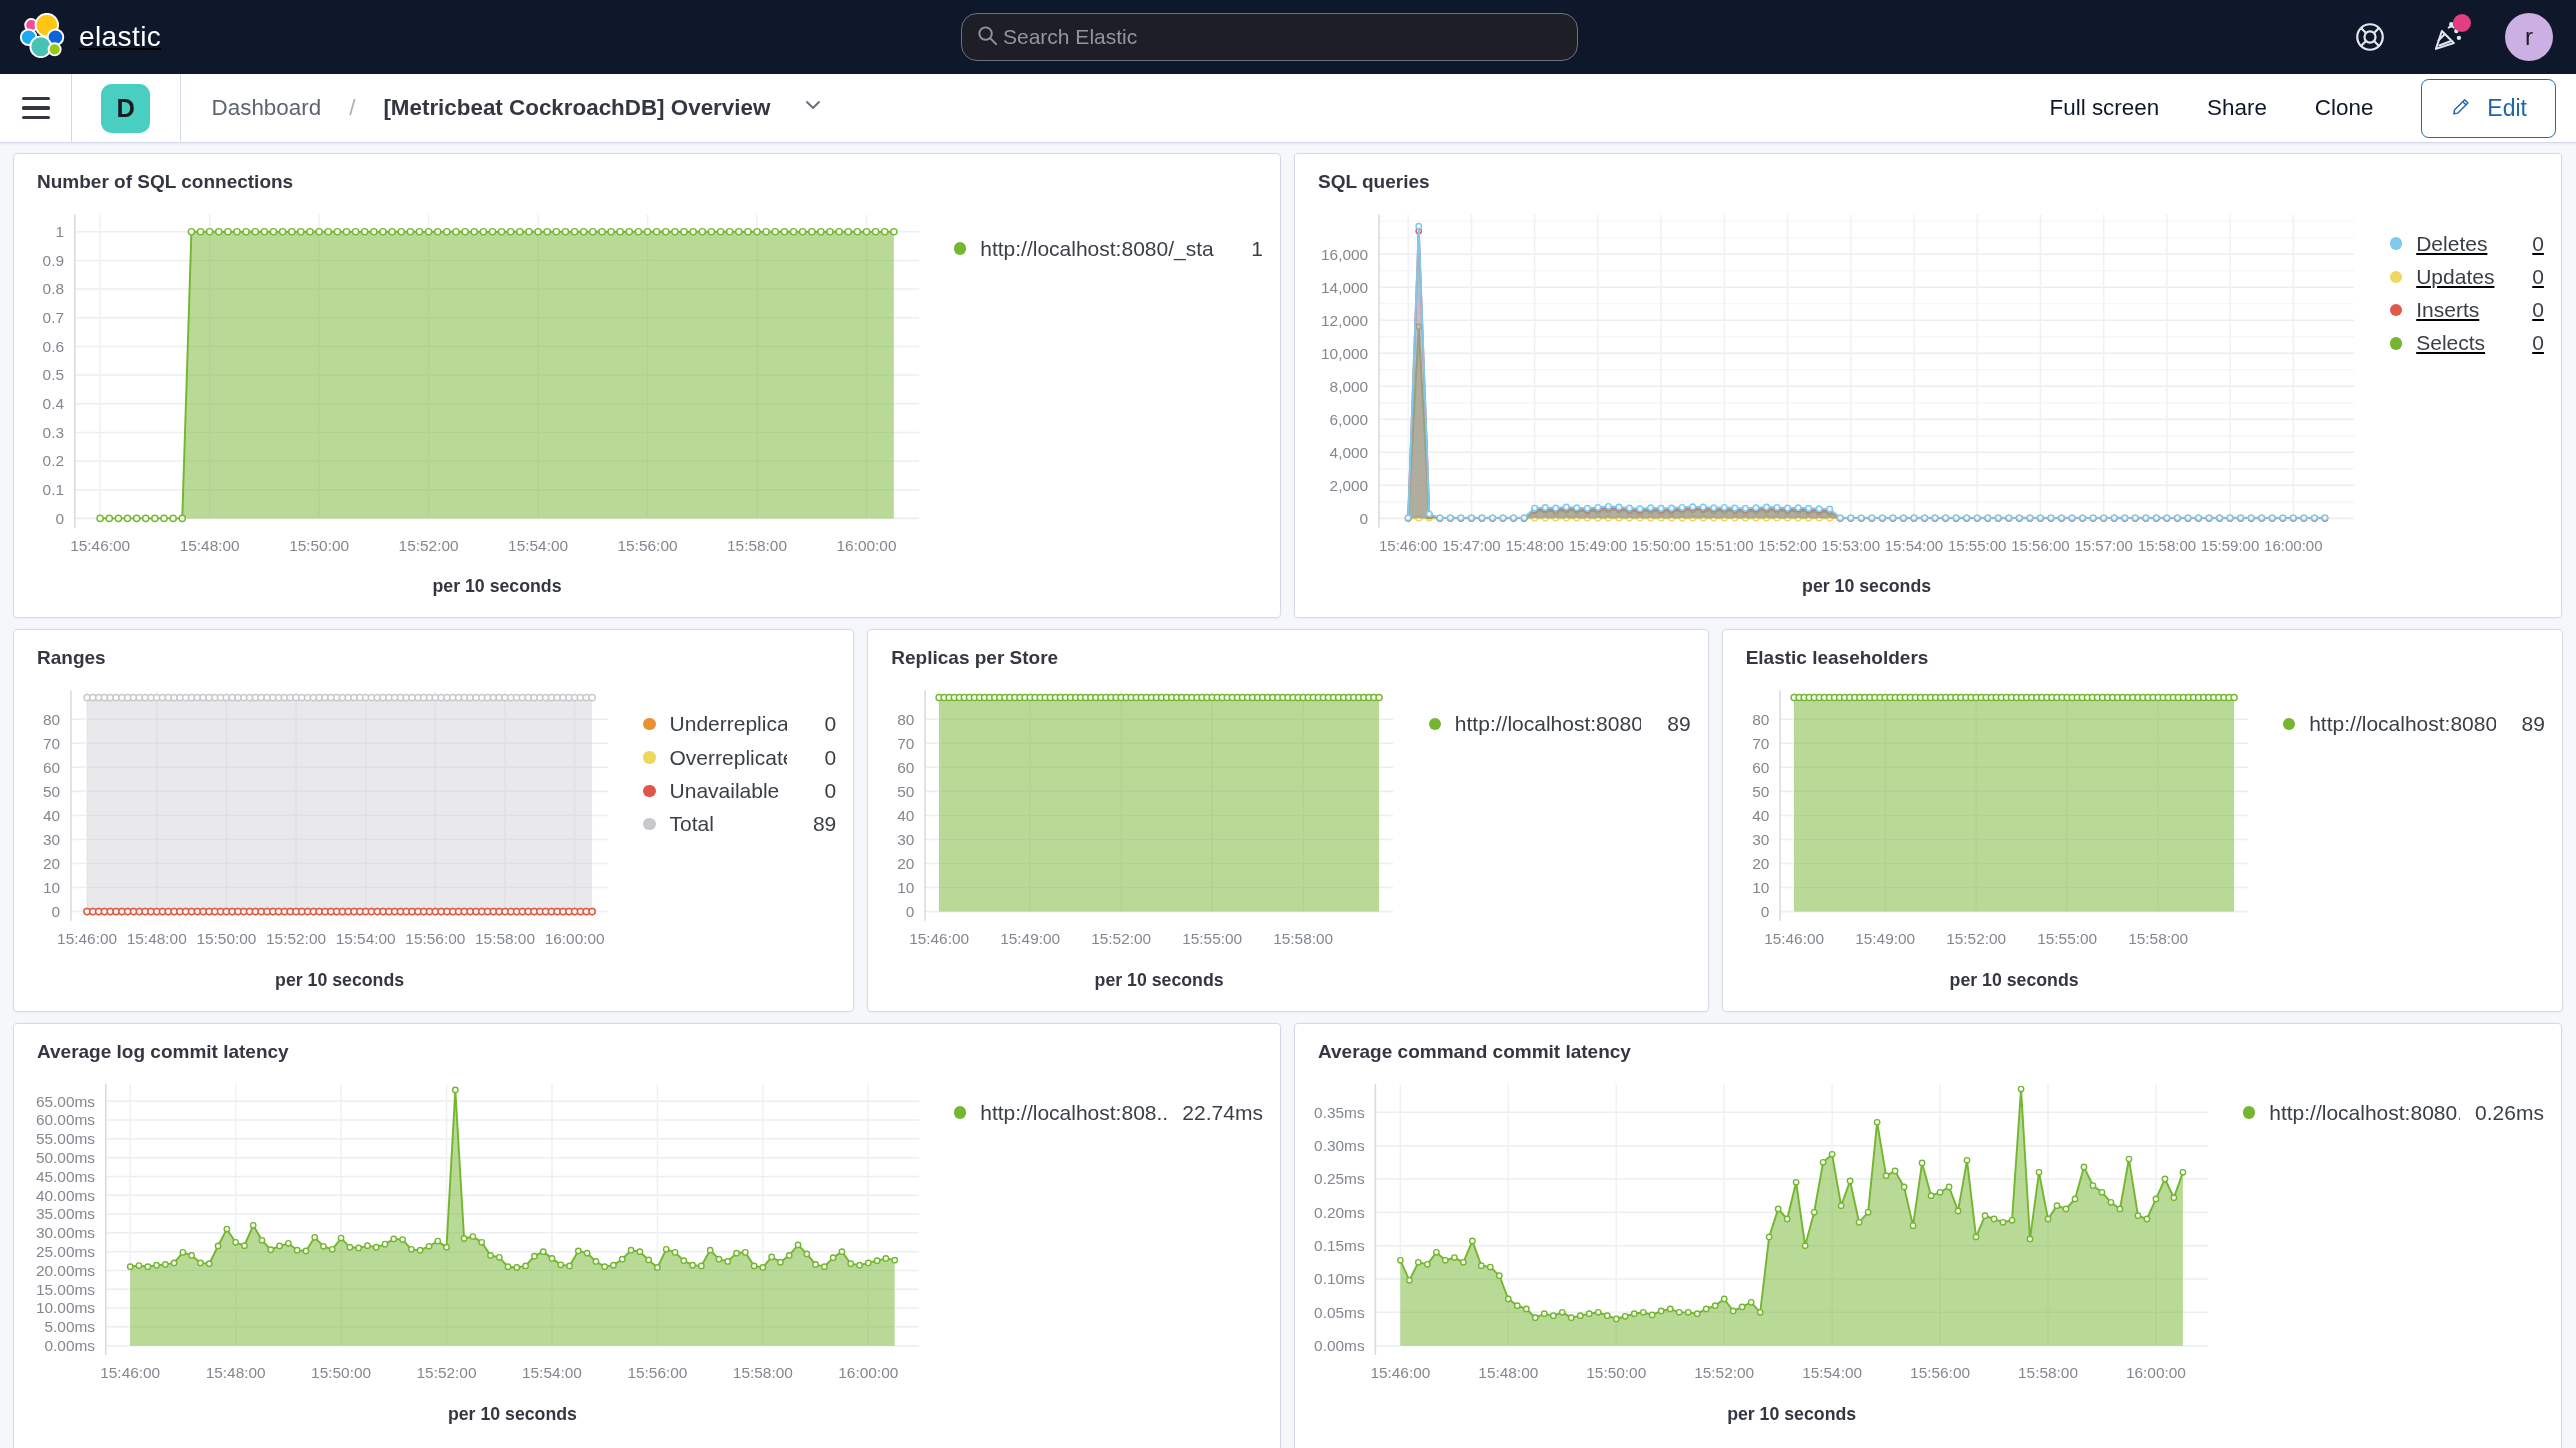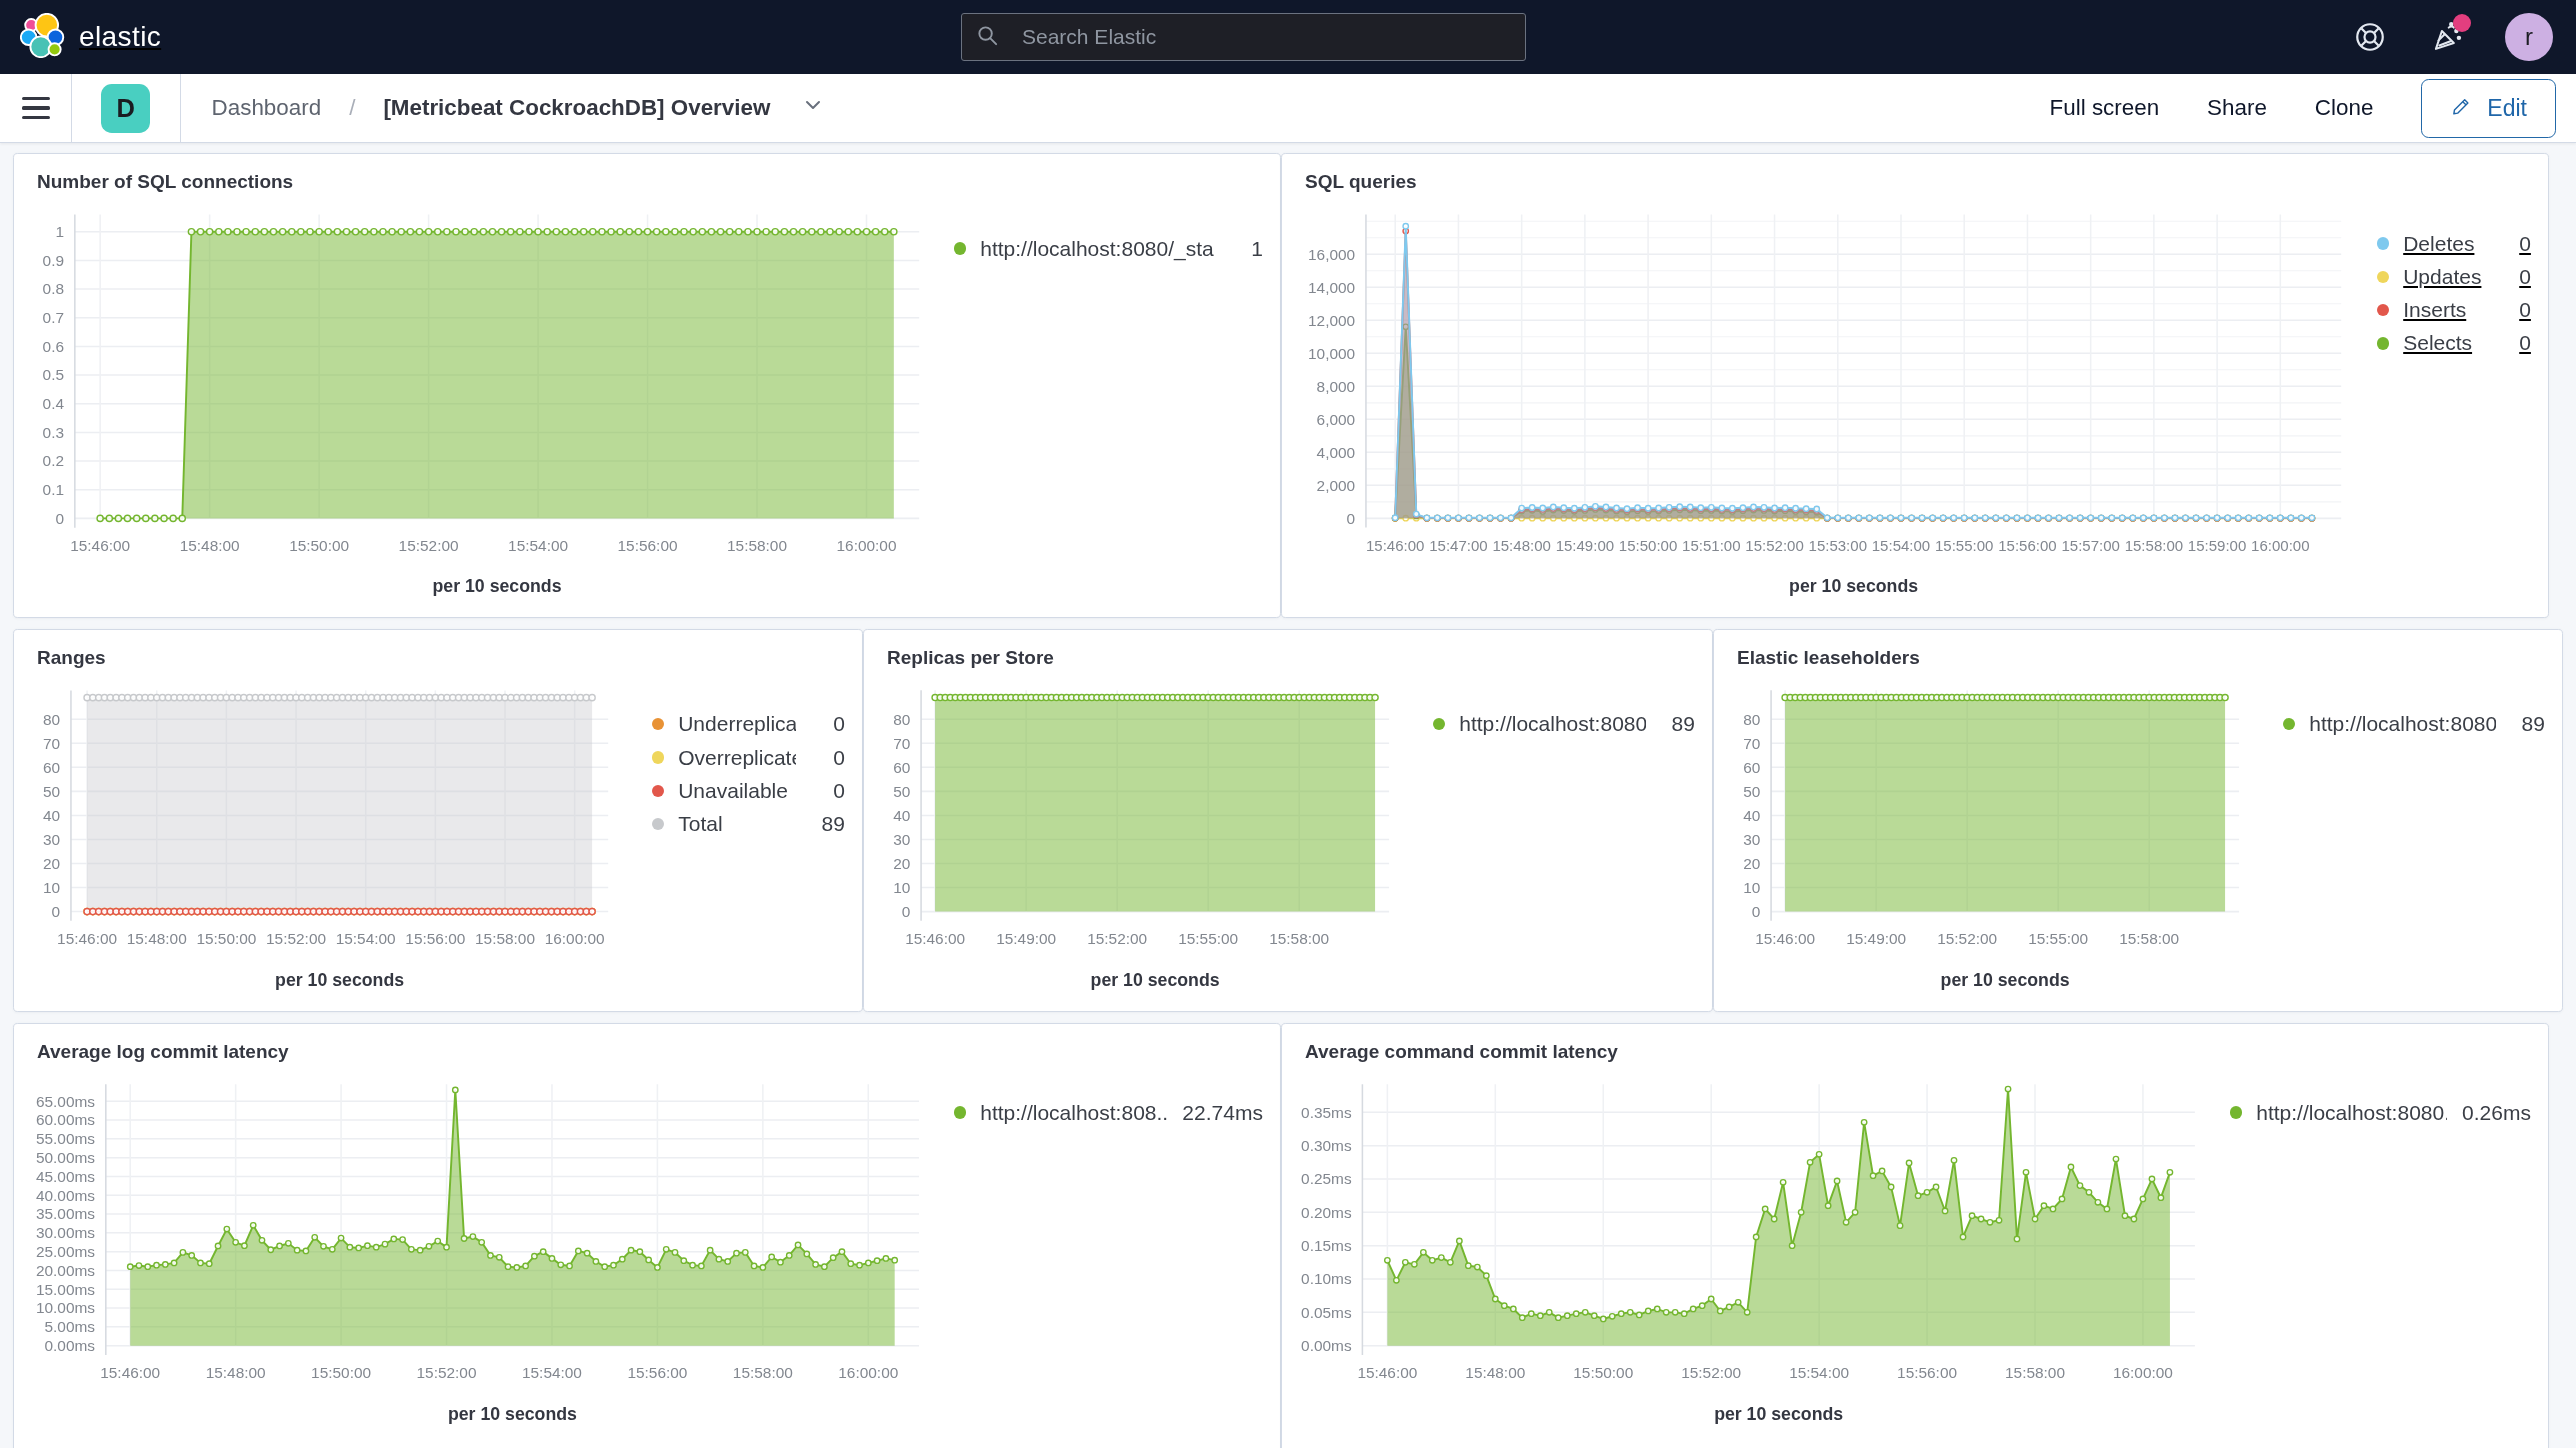--- a/index.html
+++ b/index.html
@@ -3,23 +3,23 @@
 <meta charset="utf-8">
 <style>
   * { margin:0; padding:0; box-sizing:border-box; }
   html,body { width:2576px; height:1448px; overflow:hidden;
     font-family:"Liberation Sans","DejaVu Sans",sans-serif; background:#F5F7FA; }
 
   
   .hdr { height:74px; background:#0f172a; display:flex; align-items:center; position:relative;text-decoration:underline; }
   .hdr-left { display:flex; align-items:center; gap:14px; padding-left:20px; }
   .wordmark { color:#FFFFFF; font-size:28px; font-weight:400; letter-spacing:0.4px; }
-  .searchbox { position:absolute; left:961px; top:13px; width:565px; height:48px;
-    border:0.8px solid #6B7280; border-radius:3px; background:#1E1F26;
-    display:flex; align-items:center; padding:0 14px; gap:23px; }
+  .searchbox { position:absolute; left:961px; top:13px; width:617px; height:48px;
+    border:0.8px solid #6B7280; border-radius:16px; background:#1E1F26;
+    display:flex; align-items:center; padding:0 14px; gap:4px; }
   .searchbox input { flex:1; background:transparent; border:none; outline:none;
     color:#D4D8DF; font-size:21px; font-family:inherit; }
   .searchbox input::placeholder { color:#8F96A1; }
   .hdr-right { position:absolute; right:23px; top:0; height:74px; display:flex; align-items:center; gap:40px; }
   .icon-btn { position:relative; width:37px; height:37px; display:flex; align-items:center; justify-content:center; cursor:pointer; }
   .notif-dot { position:absolute; top:-4.6px; right:-6.2px; width:18.5px; height:18.5px; border-radius:50%; background:#E33E7F; }
   .avatar { width:48px; height:48px; border-radius:50%; background:#CDB0E3; color:#1D1E24;
     font-size:24px; display:flex; align-items:center; justify-content:center; }
 
   
@@ -36,21 +36,21 @@
   .crumb-root { color:#5E646F; cursor:pointer; }
   .crumb-sep { color:#A9AEB8; }
   .crumb-title { color:#343741; font-weight:600; }
   .nav-actions { position:absolute; right:20px; display:flex; align-items:center; gap:48px; }
   .nav-link { color:#0f172a; font-size:22.4px; cursor:pointer; }
   .edit-btn { display:flex; align-items:center; gap:14px; border:1.5px solid #2268A8; border-radius:7.7px;
     height:59px; padding:0 28px; color:#1F66A9; font-size:23px; font-weight:500; cursor:pointer; background:#fff; }
 
   
   main { padding:10px 13px 0; }
-  .row { display:flex; margin-bottom:10.8px; }
+  .row { display:flex; gap:13px; margin-bottom:10.8px; }
   .panel { background:#FFFFFF; border:0.8px solid #D3DAE6; border-radius:4.6px; position:relative;
     box-shadow:0 0.8px 2.3px rgba(60,70,100,.05); }
   .row1 .panel { width:1268px; height:465px; }
   .row2 .panel { flex:1; height:383px; }
   .row3 .panel { width:1268px; height:531px; }
   .panel-title { font-size:19px; font-weight:700; color:#343741; padding:17px 0 0 23px; }
   .chart { position:absolute; top:48px; left:3.1px; right:3.1px; bottom:3.1px; }
   .chart svg { position:absolute; left:0; top:0; }
   svg text { font-family:"Liberation Sans","DejaVu Sans",sans-serif; }
   .legend { position:absolute; display:flex; flex-direction:column; gap:2.3px; }

